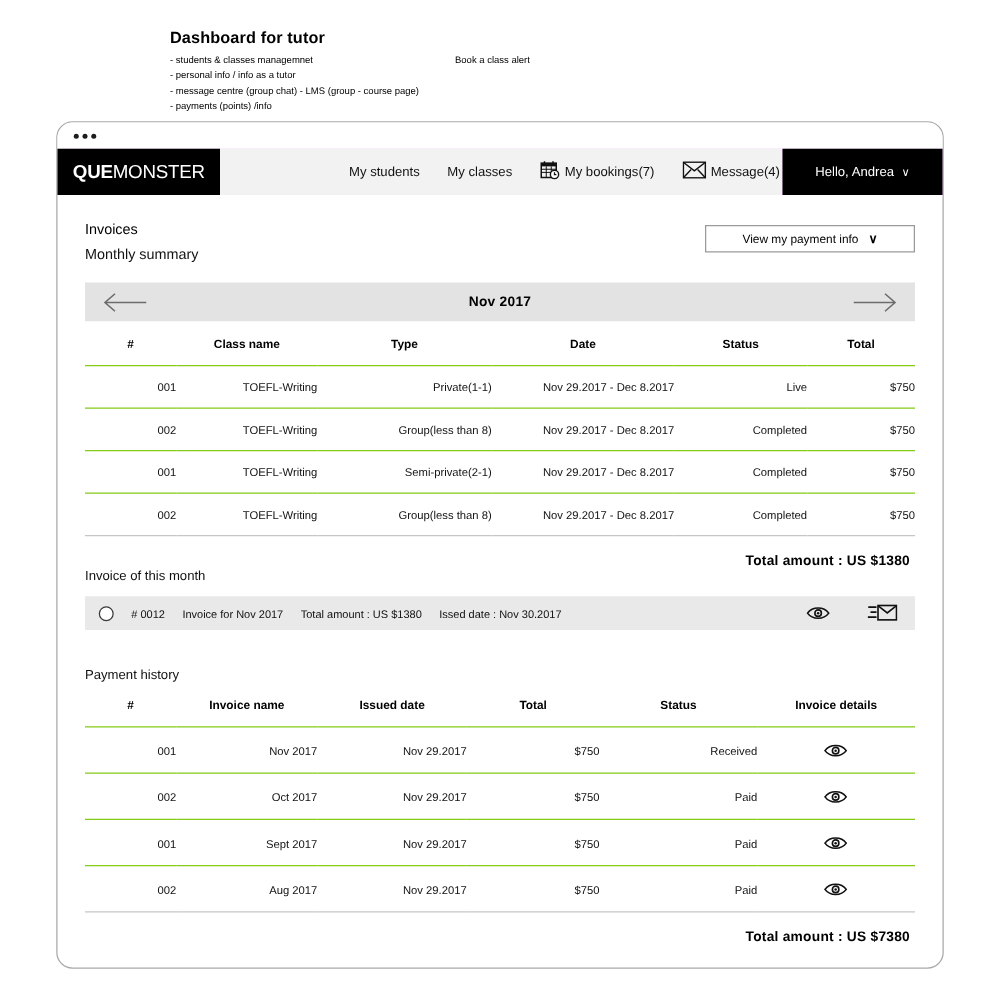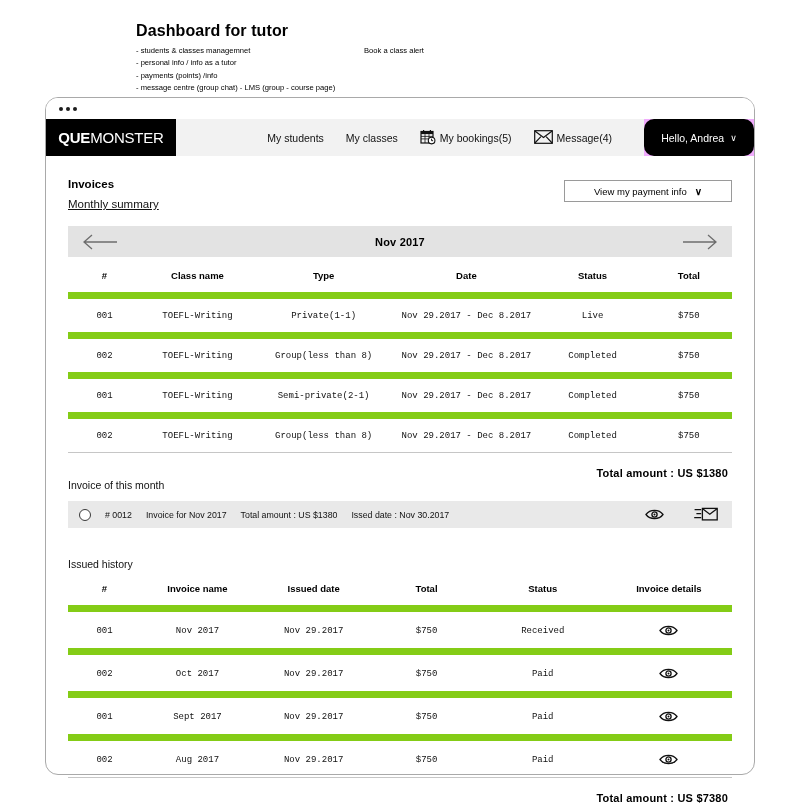--- a/index.html
+++ b/index.html
@@ -5,21 +5,21 @@
   * { box-sizing: border-box; margin: 0; padding: 0; }
   html, body {
     width: 793px; height: 806px;
     background: #ffffff;
     font-family: "Liberation Sans", sans-serif;
     overflow: hidden;
   }
 
   
   .annotations { position: absolute; left: 136px; top: 22px; width: 560px; }
-  .ann-title { font-size: 16px; font-weight: bold; color: #000; letter-spacing: .1px; }
+  .ann-title { font-size: 13px; font-weight: bold; color: #000; letter-spacing: .1px; }
   .ann-cols { display: flex; margin-top: 5px; }
   .ann-col-left { width: 228px; }
   .ann-col-right { width: 220px; }
   .ann-line { font-size: 7.6px; color: #000; line-height: 1.62; white-space: nowrap; }
 
   
   .window {
     position: absolute; left: 45px; top: 97px;
     width: 710px; height: 678px;
     background: #ffffff;
@@ -36,39 +36,39 @@
   .navbar { display: flex; height: 37px; align-items: stretch; background: #f0abfc; }
   .logo-block {
     width: 130px; background: #000; color: #fff;
     display: flex; align-items: center; justify-content: center;
     font-size: 15px; letter-spacing: -.2px;
   }
   .logo-que { font-weight: bold; }
   .logo-monster { font-weight: normal; }
   .nav-links {
     flex: 1; display: flex; align-items: center; justify-content: flex-end;
-    background: #f2f2f2; padding-right: 32px; gap: 22px;
+    background: #f2f2f2; padding-right: 2px; gap: 22px;
   }
   .nav-item {
     display: flex; align-items: center; gap: 4px;
     font-size: 10.5px; color: #111; white-space: nowrap;
   }
   .user-block {
-    width: 110px; background: #000; color: #fff;
+    width: 128px; background: #000; color: #fff;
     display: flex; align-items: center; justify-content: center;
-    font-size: 10.5px; gap: 6px; white-space: nowrap; border-radius: 10px;
+    font-size: 10.5px; gap: 6px; white-space: nowrap;
   }
   .caret { font-size: 9px; }
 
   
   .page { padding: 22px 22px 0 22px; position: relative; }
 
   .sec-head { display: flex; justify-content: space-between; align-items: flex-start; }
-  .h-invoices { font-size: 11.5px; font-weight: bold; color: #000; }
-  .h-monthly { font-size: 11.5px; color: #111; margin-top: 8px; text-decoration: underline; }
+  .h-invoices { font-size: 11.5px; font-weight: normal; color: #000; }
+  .h-monthly { font-size: 11.5px; color: #111; margin-top: 8px; }
   .pay-info-btn {
     width: 168px; height: 22px; border: 1px solid #9a9a9a; background: #fff;
     display: flex; align-items: center; justify-content: center; gap: 8px;
     font-size: 9.5px; color: #000; margin-top: 2px;
   }
   .pay-info-btn b { font-size: 10px; }
 
   
   .period-bar {
     margin-top: 16px; height: 31px; background: #e3e3e3;
@@ -78,22 +78,22 @@
   .period-label { font-size: 11px; font-weight: bold; color: #000; letter-spacing: .2px; }
   .arrow { width: 36px; height: 18px; display: block; }
 
   
   table { width: 100%; border-collapse: collapse; table-layout: fixed; }
   thead th {
     font-size: 9.5px; font-weight: bold; color: #000;
     padding: 13px 0 11px 0; text-align: center; white-space: nowrap;
   }
   tbody td {
-    font-size: 9px; color: #111; text-align: center;
-    padding: 12px 0 11px 0; border-top: 7px solid #84cc16; white-space: nowrap; font-family: Liberation Mono, monospace;
+    font-size: 9px; color: #111; text-align: right;
+    padding: 12px 0 11px 0; border-top: 1px solid #84cc16; white-space: nowrap;
   }
   tbody tr:last-child td { border-bottom: 1px solid #c6c6c6; }
 
   .total-line {
     text-align: right; font-size: 11px; font-weight: bold;
     color: #000; padding: 14px 4px 0 0; letter-spacing: .2px;
   }
 
   
   .sub-head { font-size: 10.5px; color: #111; }
@@ -114,22 +114,22 @@
 </style>
 </head>
 <body>
 
 <div class="annotations">
   <div class="ann-title">Dashboard for tutor</div>
   <div class="ann-cols">
     <div class="ann-col-left">
       <div class="ann-line">- students &amp; classes managemnet</div>
       <div class="ann-line">- personal info / info as a tutor</div>
+      <div class="ann-line">- message centre (group chat) - LMS (group - course page)</div>
       <div class="ann-line">- payments (points) /info</div>
-      <div class="ann-line">- message centre (group chat) - LMS (group - course page)</div>
     </div>
     <div class="ann-col-right">
       <div class="ann-line">Book a class alert</div>
     </div>
   </div>
 </div>
 
 <div class="window">
 
   <div class="chrome-bar">
@@ -161,21 +161,21 @@
             <line x1="3.6" y1="1" x2="3.6" y2="3.6" stroke="#111" stroke-width="1.2"></line>
             <line x1="10.4" y1="1" x2="10.4" y2="3.6" stroke="#111" stroke-width="1.2"></line>
             <line x1="1" y1="7.4" x2="13" y2="7.4" stroke="#111" stroke-width=".8"></line>
             <line x1="1" y1="9.9" x2="13" y2="9.9" stroke="#111" stroke-width=".8"></line>
             <line x1="5" y1="5.1" x2="5" y2="14" stroke="#111" stroke-width=".8"></line>
             <line x1="9" y1="5.1" x2="9" y2="14" stroke="#111" stroke-width=".8"></line>
             <circle cx="11.6" cy="11.6" r="3.3" fill="#fff" stroke="#111" stroke-width="1.1"></circle>
             <path d="M11.6 9.7 V11.7 H13.1" fill="none" stroke="#111" stroke-width="1"></path>
           </svg>
         </span>
-        <span>My bookings(5)</span>
+        <span>My bookings(7)</span>
       </div>
 
       <div class="nav-item">
         <span>
           <svg width="19" height="14" viewBox="0 0 19 14">
             <rect x="0.7" y="0.7" width="17.6" height="12.6" fill="none" stroke="#111" stroke-width="1.2"></rect>
             <path d="M0.9 1 L9.5 7.6 L18.1 1" fill="none" stroke="#111" stroke-width="1.2"></path>
             <path d="M0.9 13 L6.9 6.6 M18.1 13 L12.1 6.6" fill="none" stroke="#111" stroke-width="1.1"></path>
           </svg>
         </span>
@@ -290,21 +290,21 @@
       </span>
       <span class="ico-btn" style="margin-left:16px">
         <svg width="24" height="15" viewBox="0 0 24 15">
           <rect x="8.4" y="1.4" width="14.8" height="11.5" fill="none" stroke="#111" stroke-width="1.3"></rect>
           <path d="M8.6 1.7 L15.8 7.3 L23 1.7" fill="none" stroke="#111" stroke-width="1.3"></path>
           <path d="M0.6 2.6 H7.2 M2.4 6.6 H7.2 M0.2 10.6 H7.2" stroke="#111" stroke-width="1.4" fill="none"></path>
         </svg>
       </span>
     </div>
 
-    <div class="ph-head">Issued history</div>
+    <div class="ph-head">Payment history</div>
 
 
     <table>
       <colgroup>
         <col style="width:11%">
           <col style="width:17%">
           <col style="width:18%">
         <col style="width:16%">
           <col style="width:19%">
           <col style="width:19%">

